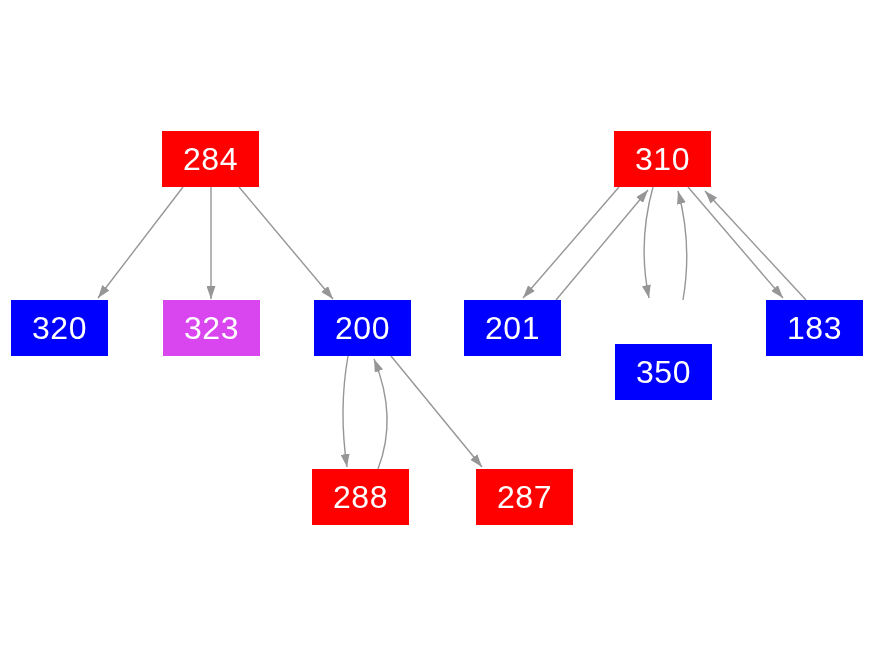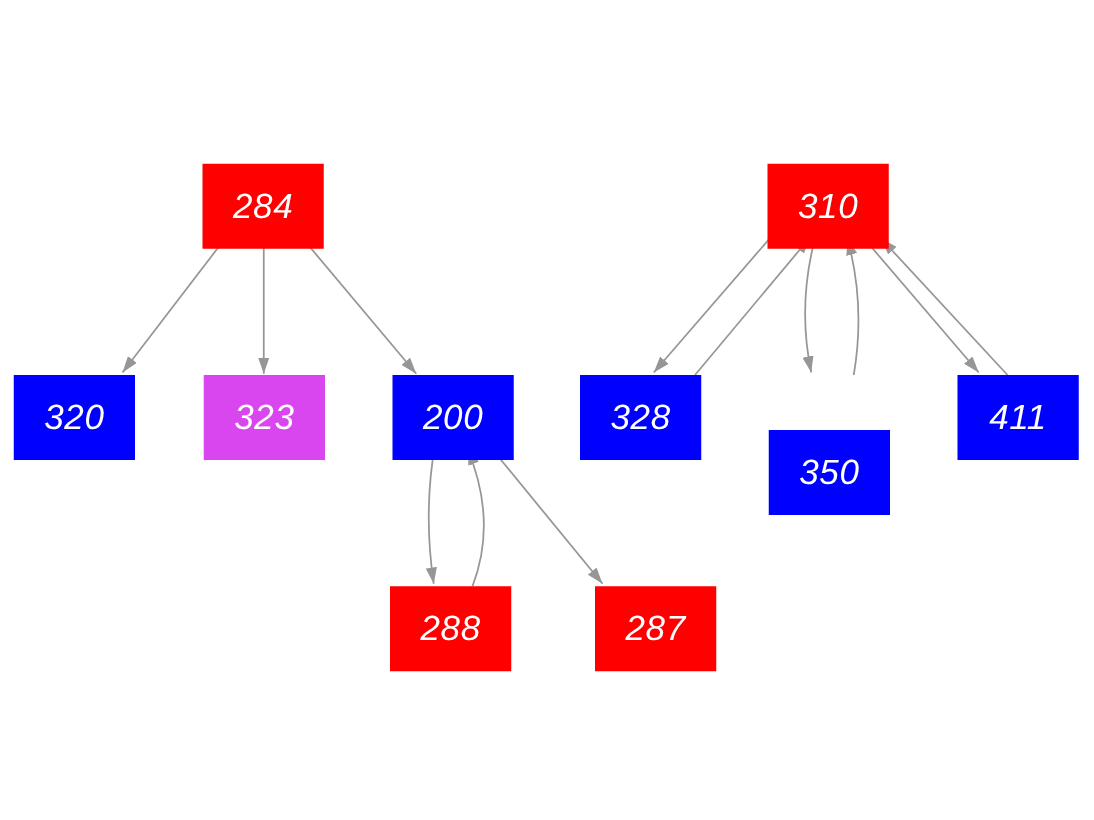--- a/index.html
+++ b/index.html
@@ -22,29 +22,28 @@
     width: 875px;
     height: 656px;
   }
   .edge {
     fill: none;
     stroke-width: 1.4;
   }
   .node {
     position: absolute;
     width: 97px;
-    height: 68px;
+    height: 56px;
     display: flex;
     align-items: center;
     justify-content: center;
-    font-size: 28px;
+    font-size: 32px;
     line-height: 1;
     letter-spacing: 0.5px;
     user-select: none;
-    font-style: italic;
   }
   #n284 { left: 162px; top: 131px; }
   #n310 { left: 614px; top: 131px; }
   #n320 { left: 11px;  top: 300px; }
   #n323 { left: 163px; top: 300px; }
   #n327 { left: 314px; top: 300px; }
   #n328 { left: 464px; top: 300px; }
   #n350 { left: 615px; top: 300px; }
   #n351 { left: 766px; top: 300px; }
   #n288 { left: 312px; top: 469px; }
@@ -79,19 +78,19 @@
     <path class="edge" d="M378,469 Q398,417 374,359" marker-end="url(#arrowhead)" stroke="#969696"></path>
 
     <path class="edge" d="M391,356 L482,467" marker-end="url(#arrowhead)" stroke="#969696"></path>
   </svg>
 
   <div class="node" id="n284" style="background: rgb(254, 0, 0); color: rgb(255, 255, 255);">284</div>
   <div class="node" id="n310" style="background: rgb(254, 0, 0); color: rgb(255, 255, 255);">310</div>
   <div class="node" id="n320" style="background: rgb(0, 0, 254); color: rgb(255, 255, 255);">320</div>
   <div class="node" id="n323" style="background: #d946ef; color: rgb(255, 255, 255);">323</div>
   <div class="node" id="n327" style="background: rgb(0, 0, 254); color: rgb(255, 255, 255);">200</div>
-  <div class="node" id="n328" style="background: rgb(0, 0, 254); color: rgb(255, 255, 255);">328</div>
+  <div class="node" id="n328" style="background: rgb(0, 0, 254); color: rgb(255, 255, 255);">201</div>
   <div class="node" id="n350" style="background: rgb(0, 0, 254); color: rgb(255, 255, 255); margin-top: 44px;">350</div>
-  <div class="node" id="n351" style="background: rgb(0, 0, 254); color: rgb(255, 255, 255);">411</div>
+  <div class="node" id="n351" style="background: rgb(0, 0, 254); color: rgb(255, 255, 255);">183</div>
   <div class="node" id="n288" style="background: rgb(254, 0, 0); color: rgb(255, 255, 255);">288</div>
   <div class="node" id="n287" style="background: rgb(254, 0, 0); color: rgb(255, 255, 255);">287</div>
 
 </div>
 
 </body></html>

